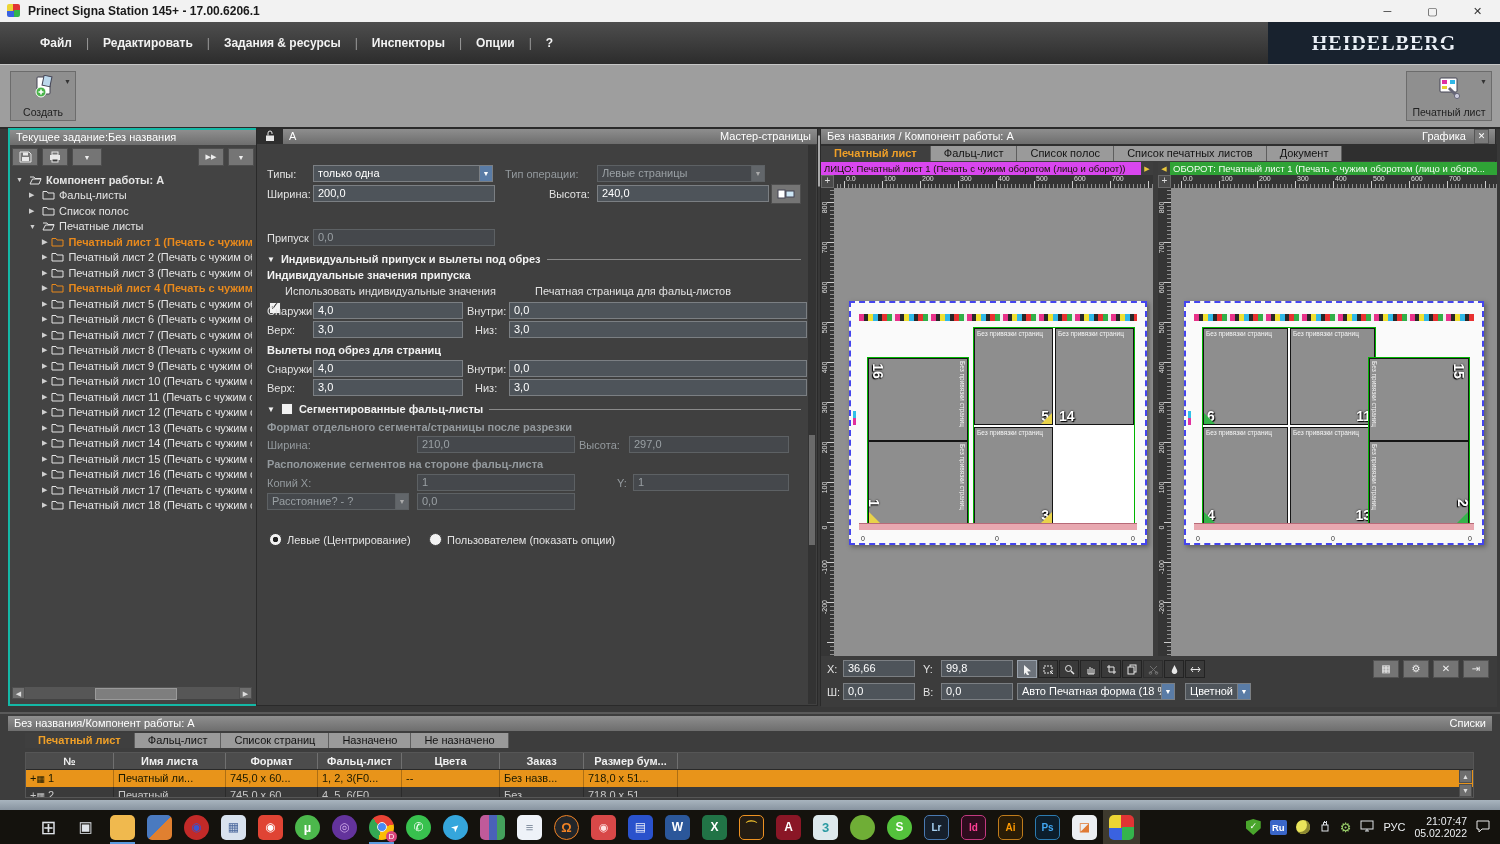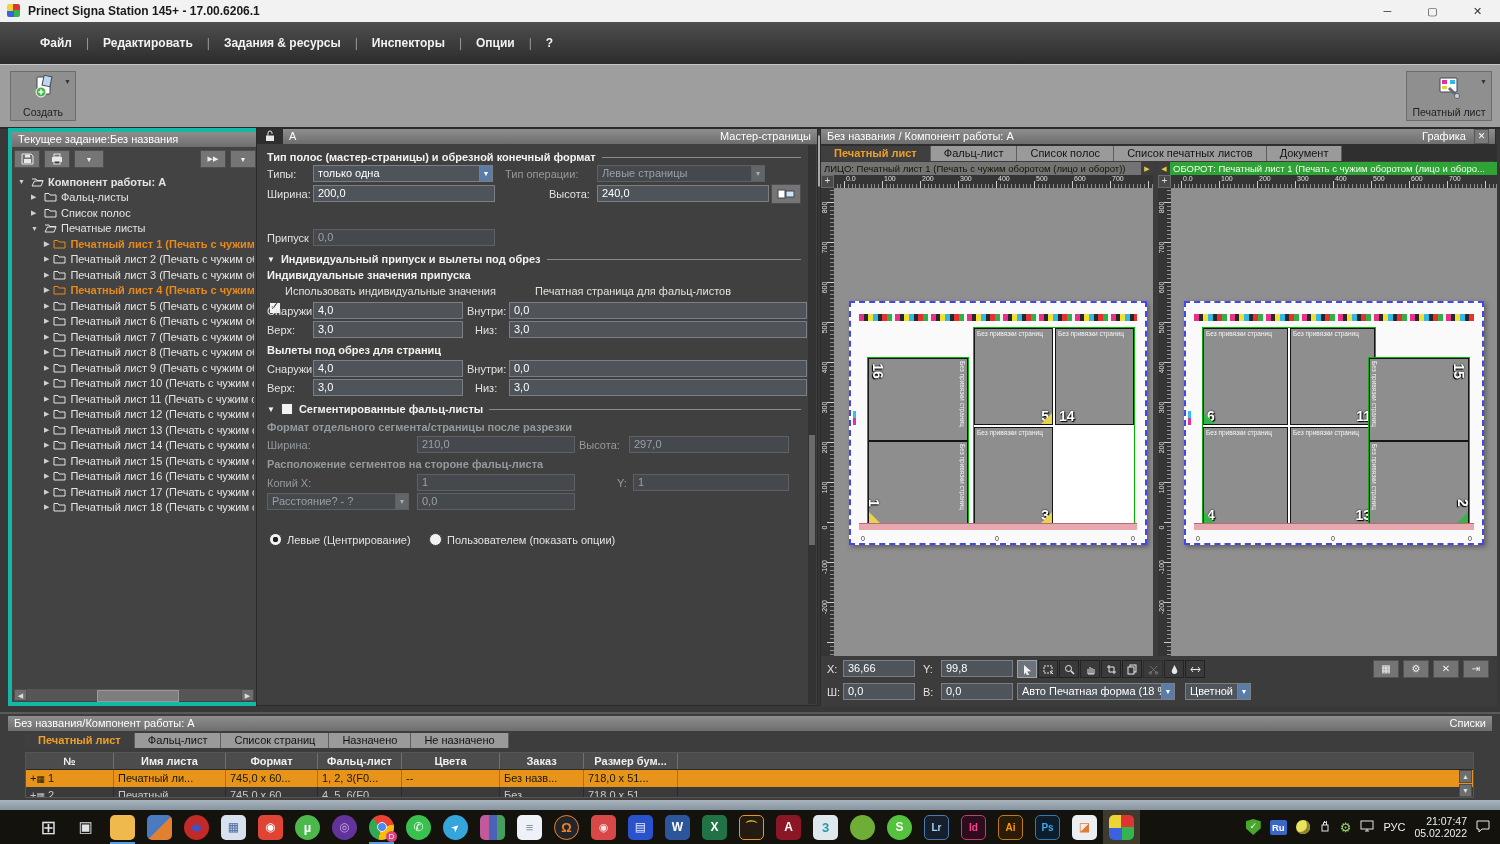--- a/index.html
+++ b/index.html
@@ -49,21 +49,21 @@
   .lbl{font-size:11px;color:#e2e2e2;white-space:nowrap;}
   .lbl.dis{color:#949a9e;}
   .gt{display:flex;align-items:center;gap:6px;font-size:11px;font-weight:bold;color:#f2f2f2;white-space:nowrap;}
   .gt::after{content:"";flex:1;height:1px;background:#8a8a8a;}
   .subt{font-size:11px;font-weight:bold;color:#f2f2f2;white-space:nowrap;}
   .cb{width:10px;height:10px;background:#f2f2f2;border:1px solid #444;display:inline-block;position:relative;}
   .cb.on::after{content:"✓";position:absolute;left:0;top:-3px;font-size:11px;color:#222;}
   .rd{width:11px;height:11px;border-radius:50%;background:#f2f2f2;border:1px solid #444;display:inline-block;}
   .rd.on{background:radial-gradient(circle at 50% 50%,#222 0 2.5px,#f2f2f2 3px);}
   
-  .leftpanel{left:8px;top:128px;width:292px;height:578px;background:#434343;border:4px solid #14b8a6;box-sizing:border-box;}
+  .leftpanel{left:8px;top:128px;width:292px;height:578px;background:#434343;border:2px solid #14b8a6;box-sizing:border-box;}
   .ltool{left:2px;top:17px;height:20px;display:flex;gap:4px;align-items:center;width:242px;}
   .tbtn{width:24px;height:16px;background:#757575;border:1px solid #4e4e4e;display:flex;align-items:center;justify-content:center;font-size:7px;color:#eee;}
   .tree{left:2px;top:42px;width:240px;height:512px;overflow:hidden;}
   .trow{height:15.5px;display:flex;align-items:center;gap:4px;font-size:11px;color:#e4e4e4;white-space:nowrap;}
   .trow.bold{font-weight:bold;}
   .trow.hl{color:#e8891c;font-weight:bold;}
   .tarrow{font-size:7px;color:#cfcfcf;width:9px;}
   .tfolder{display:flex;}
   .hscroll{left:2px;top:556px;width:240px;height:13px;display:flex;align-items:center;}
   .sarr{width:13px;height:12px;background:#6e6e6e;border:1px solid #4e4e4e;font-size:7px;color:#ddd;text-align:center;line-height:12px;box-sizing:border-box;}
@@ -166,20 +166,23 @@
         <span class="msep">|</span>
         <span class="mitem">Задания &amp; ресурсы</span>
         <span class="msep">|</span>
         <span class="mitem">Инспекторы</span>
         <span class="msep">|</span>
         <span class="mitem">Опции</span>
         <span class="msep">|</span>
         <span class="mitem">?</span>
       </div>
   </div>
+  <div class="abs brand">
+    <span class="brandtxt">HEIDELBERG</span>
+  </div>
 
   <div class="abs workflow">
     <div class="abs bigbtn" style="left:10px;top:6px;width:66px;height:50px">
       <span id="create-icon"><svg width="26" height="24">
             <rect x="7" y="2" width="13" height="17" rx="1" fill="#fff" stroke="#445"></rect>
             <rect x="13" y="1" width="8" height="10" fill="#bcd8ec" stroke="#445" transform="rotate(12 17 6)"></rect>
             <circle cx="11" cy="17" r="5" fill="#4ab44a" stroke="#fff"></circle>
             <path d="M11 14.5 v5 M8.5 17 h5" stroke="#fff" stroke-width="1.6"></path>
           </svg></span>
       <span class="ddarrow">▼</span>
@@ -542,23 +545,20 @@
     <div class="abs lockbtn">
         <span id="lock-icon"><svg width="10" height="12">
             <rect x="1" y="5.5" width="8" height="5.5" fill="#e8e8e8"></rect>
             <path d="M3 5.5 V3 a2 2 0 0 1 4 0 V4" fill="none" stroke="#e8e8e8"></path>
           </svg></span>
       </div>
     <div class="vscroll">
         <span class="vthumb"></span>
       </div>
 
-    <div class="abs gt" style="left:10px;top:22px;right:16px">
-        <span>Тип полос (мастер-страницы) и обрезной конечный формат</span>
-      </div>
 
     <span class="abs lbl" style="left:10px;top:39px">Типы:</span>
     <div class="abs dd" style="left:56px;top:36px;width:180px">
       <span class="val">только одна</span>
         <span class="arr">▼</span>
     </div>
     <span class="abs lbl dis" style="left:248px;top:39px">Тип операции:</span>
     <div class="abs dd dis" style="left:340px;top:36px;width:168px">
       <span class="val">Левые страницы</span>
         <span class="arr">▼</span>
@@ -645,21 +645,21 @@
     </div>
     <div class="gtabs" id="gtabs">
         <div class="tab active">Печатный лист</div>
         <div class="tab">Фальц-лист</div>
         <div class="tab">Список полос</div>
         <div class="tab">Список печатных листов</div>
         <div class="tab">Документ</div>
       </div>
 
     <div class="pane" id="pane-front" style="left:0;width:332px">
-      <div class="ptitle" style="background:#737373;color:#141400">
+      <div class="ptitle" style="background:#d946ef;color:#141400">
         <span style="flex:1;padding-left:3px;overflow:hidden">ЛИЦО:  Печатный лист 1 (Печать с чужим оборотом (лицо и оборот))</span>
         <span class="pbox">▶</span>
       </div>
       <div class="corner">+</div>
       <div class="hruler" id="hruler-f">
           <span class="hlab" style="left:12px">0.0</span>
           <span class="hlab" style="left:50px">100</span>
           <span class="hlab" style="left:88px">200</span>
           <span class="hlab" style="left:126px">300</span>
           <span class="hlab" style="left:164px">400</span>

